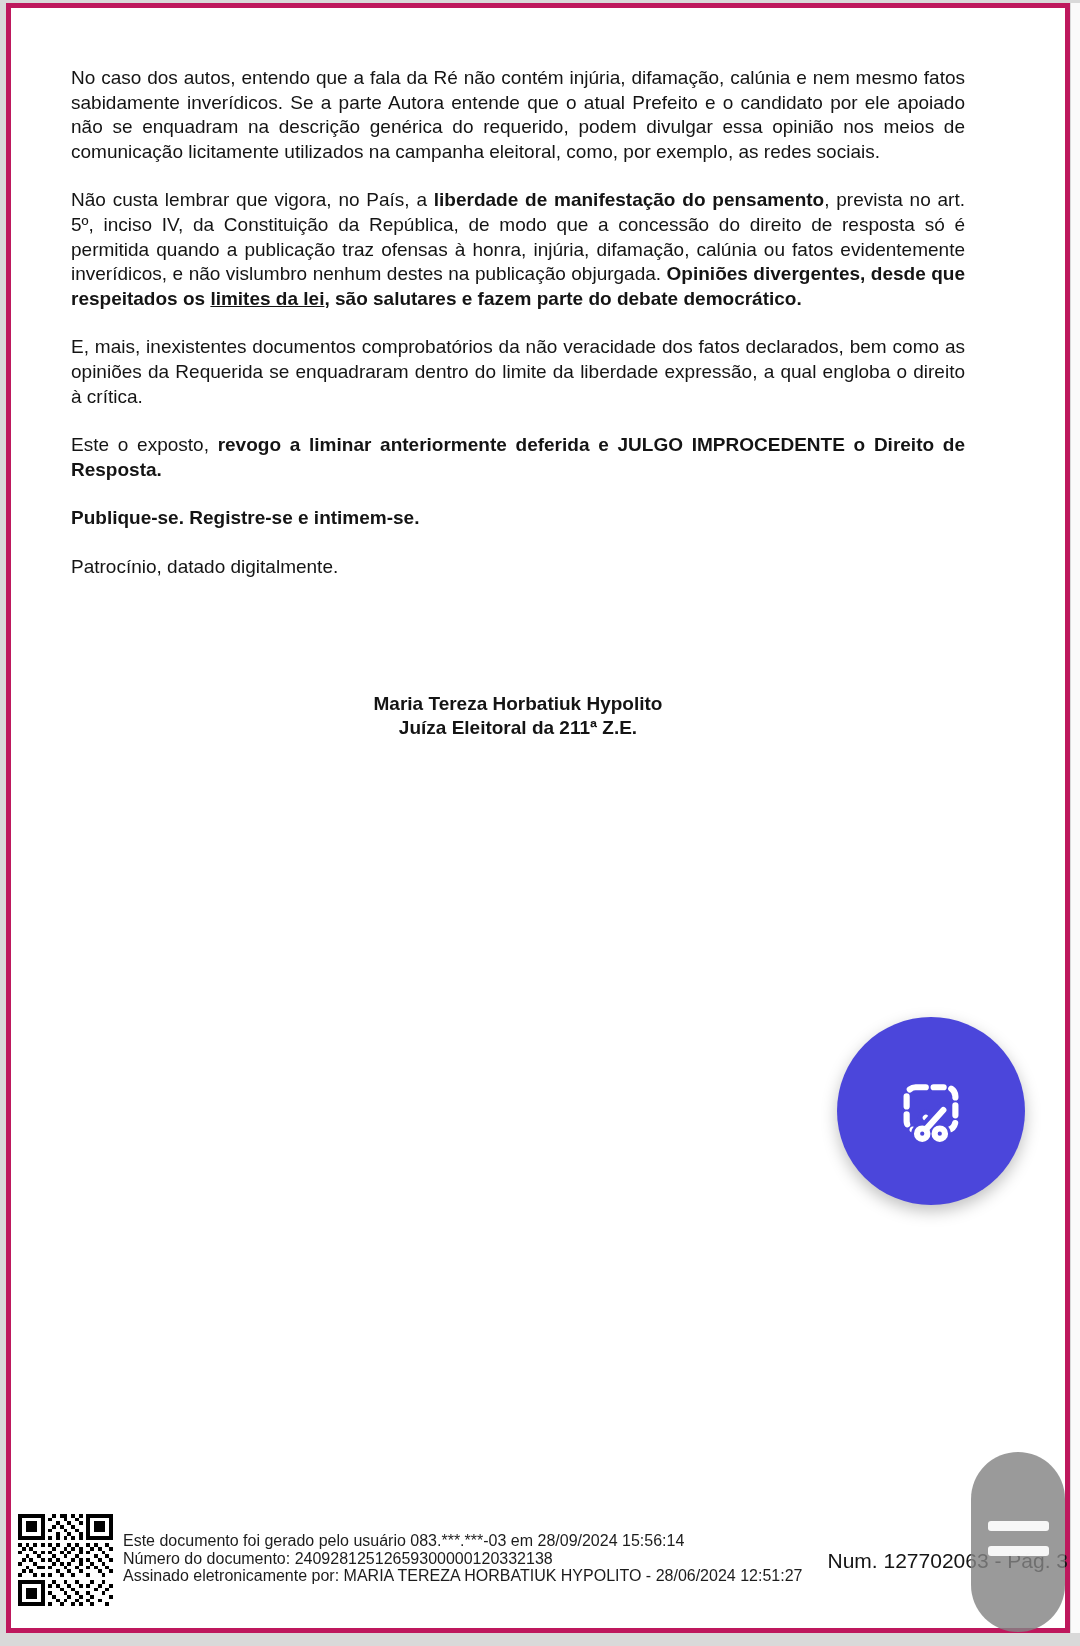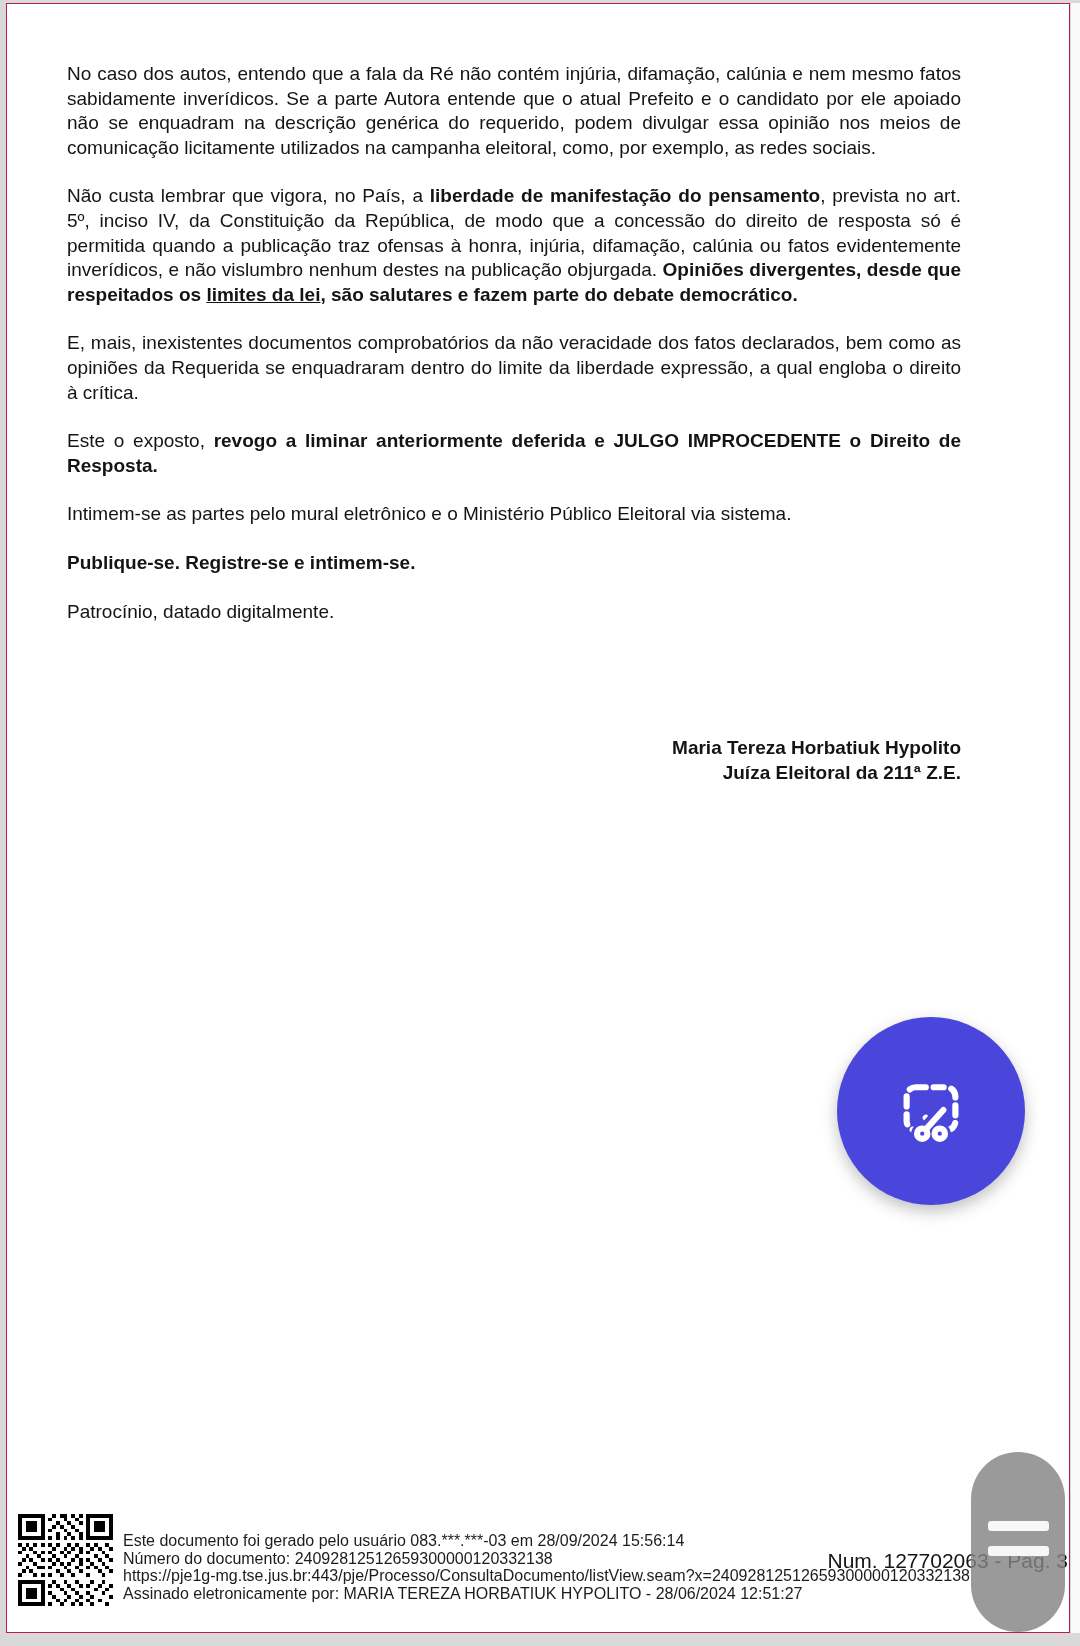--- a/index.html
+++ b/index.html
@@ -9,21 +9,21 @@
     position: relative;
     overflow: hidden;
     font-family: "Liberation Sans", sans-serif;
     color: #111;
   }
   .page {
     position: absolute;
     left: 6px; top: 3px;
     width: 1064px; height: 1630px;
     background: #ffffff;
-    border: 1px solid #be185d;
+    border: 5px solid #be185d;
     box-sizing: border-box;
   }
   .right-gutter {
     position: absolute;
     left: 1071px; top: 3px; width: 9px; height: 1630px;
     background: #fafafa;
   }
   .content {
     position: absolute;
     left: 60px; top: 58px;
@@ -33,21 +33,21 @@
     margin: 0 0 24px 0;
     font-size: 19px;
     line-height: 24.6px;
     text-align: justify;
     color: #141414;
   }
   .content b { font-weight: bold; }
   .u { text-decoration: underline; }
   .signature {
     margin-top: 112px;
-    text-align: right;
+    text-align: center;
     font-weight: bold;
     font-size: 19px;
     line-height: 24.6px;
     color: #141414;
   }
   
   .qr {
     position: absolute;
     left: 18px; top: 1514px;
     width: 95px; height: 92px;
@@ -110,21 +110,20 @@
   <div class="content">
 
     <p><span>No caso dos autos, entendo que a fala da Ré não contém injúria, difamação, calúnia e nem mesmo fatos sabidamente inverídicos. Se a parte Autora entende que o atual Prefeito e o candidato por ele apoiado não se enquadram na descrição genérica do requerido, podem divulgar essa opinião nos meios de comunicação licitamente utilizados na campanha eleitoral, como, por exemplo, as redes sociais.</span></p>
 
     <p><span>Não custa lembrar que vigora, no País, a </span><b>liberdade de manifestação do pensamento</b><span>, prevista no art. 5º, inciso IV, da Constituição da República, de modo que a concessão do direito de resposta só é permitida quando a publicação traz ofensas à honra, injúria, difamação, calúnia ou fatos evidentemente inverídicos, e não vislumbro nenhum destes na publicação objurgada. </span><b>Opiniões divergentes, desde que respeitados os </b><b class="u">limites da lei</b><b>, são salutares e fazem parte do debate democrático.</b></p>
 
     <p><span>E, mais, inexistentes documentos comprobatórios da não veracidade dos fatos declarados, bem como as opiniões da Requerida se enquadraram dentro do limite da liberdade expressão, a qual engloba o direito à crítica.</span></p>
 
     <p><span>Este o exposto, </span><b>revogo a liminar anteriormente deferida e JULGO IMPROCEDENTE o Direito de Resposta.</b></p>
 
-    <p><span>Intimem-se as partes pelo mural eletrônico e o Ministério Público Eleitoral via sistema.</span></p>
 
 
     <p><b>Publique-se. Registre-se e intimem-se.</b></p>
 
     <p><span>Patrocínio, datado digitalmente.</span></p>
 
     <div class="signature">
       <div>Maria Tereza Horbatiuk Hypolito</div>
       <div>Juíza Eleitoral da 211ª Z.E.</div>
     </div>
@@ -146,21 +145,20 @@
     <rect x="0" y="18" width="7" height="7"></rect>
       <rect x="1" y="19" width="5" height="5" fill="#fff"></rect>
       <rect x="2" y="20" width="3" height="3"></rect>
     <path d="M9 0h1v1H9z M11 0h2v1h-2z M14 0h1v1h-1z M16 0h1v1h-1z M8 1h1v1H8z M12 1h1v1h-1z M15 1h1v1h-1z M10 2h1v1h-1z M13 2h1v1h-1z M16 2h1v1h-1z M9 3h1v1H9z M11 3h1v1h-1z M14 3h1v1h-1z M8 4h1v1H8z M12 4h1v1h-1z M15 4h1v1h-1z M10 5h1v1h-1z M13 5h1v1h-1z M16 5h1v1h-1z M8 6h1v1H8z M10 6h1v1h-1z M12 6h1v1h-1z M14 6h1v1h-1z M16 6h1v1h-1z M6 8h1v1H6z M6 10h1v1H6z M6 12h1v1H6z M6 14h1v1H6z M6 16h1v1H6z M0 8h1v1H0z M2 8h1v1H2z M4 8h1v1H4z M1 9h1v1H1z M3 9h1v1H3z M0 10h1v1H0z M4 10h1v1H4z M2 11h1v1H2z M5 11h1v1H5z M1 12h1v1H1z M3 12h1v1H3z M0 13h1v1H0z M4 13h1v1H4z M2 14h1v1H2z M5 14h1v1H5z M1 15h1v1H1z M3 15h1v1H3z M0 16h1v1H0z M4 16h1v1H4z M8 8h1v1H8z M10 8h1v1h-1z M13 8h1v1h-1z M15 8h1v1h-1z M9 9h1v1H9z M12 9h1v1h-1z M14 9h1v1h-1z M16 9h1v1h-1z M8 10h1v1H8z M11 10h1v1h-1z M13 10h1v1h-1z M16 10h1v1h-1z M9 11h1v1H9z M12 11h1v1h-1z M15 11h1v1h-1z M8 12h1v1H8z M10 12h1v1h-1z M14 12h1v1h-1z M16 12h1v1h-1z M9 13h1v1H9z M11 13h1v1h-1z M13 13h1v1h-1z M16 13h1v1h-1z M8 14h1v1H8z M12 14h1v1h-1z M15 14h1v1h-1z M10 15h1v1h-1z M13 15h1v1h-1z M16 15h1v1h-1z M8 16h1v1H8z M11 16h1v1h-1z M14 16h1v1h-1z M18 8h1v1h-1z M20 8h1v1h-1z M23 8h1v1h-1z M19 9h1v1h-1z M21 9h1v1h-1z M24 9h1v1h-1z M18 10h1v1h-1z M22 10h1v1h-1z M20 11h1v1h-1z M23 11h1v1h-1z M18 12h1v1h-1z M21 12h1v1h-1z M24 12h1v1h-1z M19 13h1v1h-1z M22 13h1v1h-1z M18 14h1v1h-1z M20 14h1v1h-1z M23 14h1v1h-1z M21 15h1v1h-1z M24 15h1v1h-1z M18 16h1v1h-1z M22 16h1v1h-1z M9 18h1v1H9z M12 18h1v1h-1z M15 18h1v1h-1z M8 19h1v1H8z M10 19h1v1h-1z M13 19h1v1h-1z M16 19h1v1h-1z M11 20h1v1h-1z M14 20h1v1h-1z M8 21h1v1H8z M12 21h1v1h-1z M15 21h1v1h-1z M9 22h1v1H9z M13 22h1v1h-1z M16 22h1v1h-1z M10 23h1v1h-1z M12 23h1v1h-1z M15 23h1v1h-1z M8 24h1v1H8z M11 24h1v1h-1z M14 24h1v1h-1z M16 24h1v1h-1z M19 18h1v1h-1z M22 18h1v1h-1z M18 19h1v1h-1z M21 19h1v1h-1z M24 19h1v1h-1z M20 20h1v1h-1z M23 20h1v1h-1z M18 21h1v1h-1z M22 21h1v1h-1z M19 22h1v1h-1z M24 22h1v1h-1z M18 23h1v1h-1z M21 23h1v1h-1z M19 24h1v1h-1z M23 24h1v1h-1z"></path>
   </g>
 </svg>
 
 <div class="footer-lines">
   <div>Este documento foi gerado pelo usuário 083.***.***-03 em 28/09/2024 15:56:14</div>
   <div>Número do documento: 24092812512659300000120332138</div>
-  <div>https://pje1g-mg.tse.jus.br:443/pje/Processo/ConsultaDocumento/listView.seam?x=24092812512659300000120332138</div>
   <div>Assinado eletronicamente por: MARIA TEREZA HORBATIUK HYPOLITO - 28/06/2024 12:51:27</div>
 </div>
 
 <div class="page-label">Num. 127702063 - Pág. 3</div>
 
 <button class="snip-button">
   <span>
     <svg width="78" height="78" viewBox="0 0 24 24" fill="none" xmlns="http://www.w3.org/2000/svg">
       <rect x="4.5" y="5" width="15" height="13.2" rx="2.8" stroke="#ffffff" stroke-width="1.9" stroke-dasharray="3.1 2.4" stroke-linecap="round"></rect>
       <g stroke="#4B46DB" stroke-width="5" stroke-linecap="round" fill="none">

